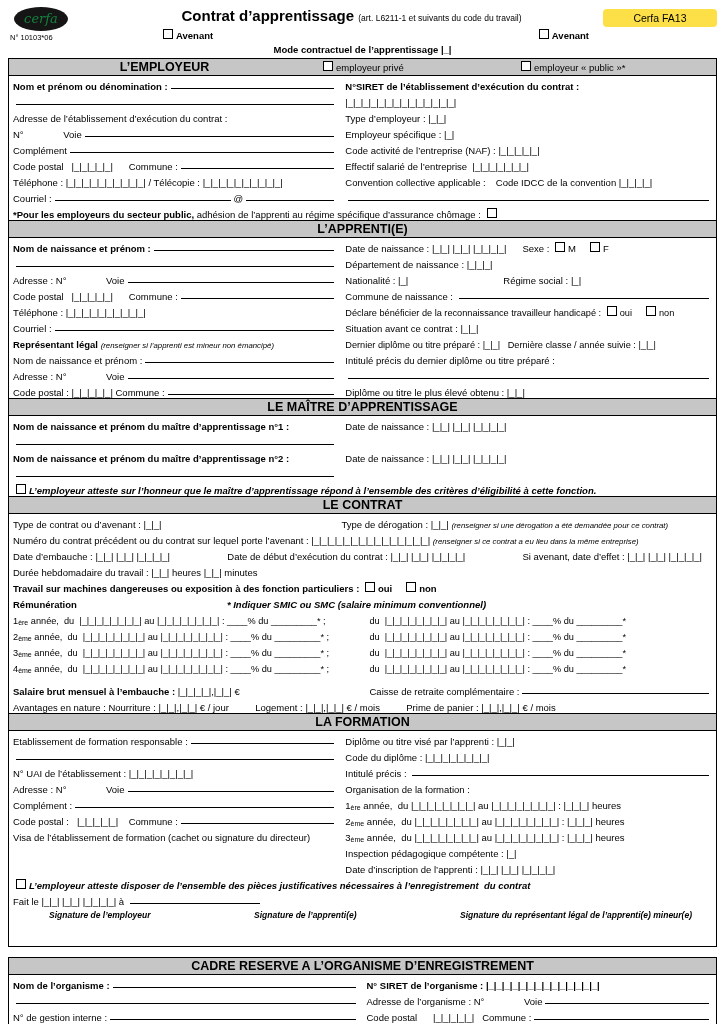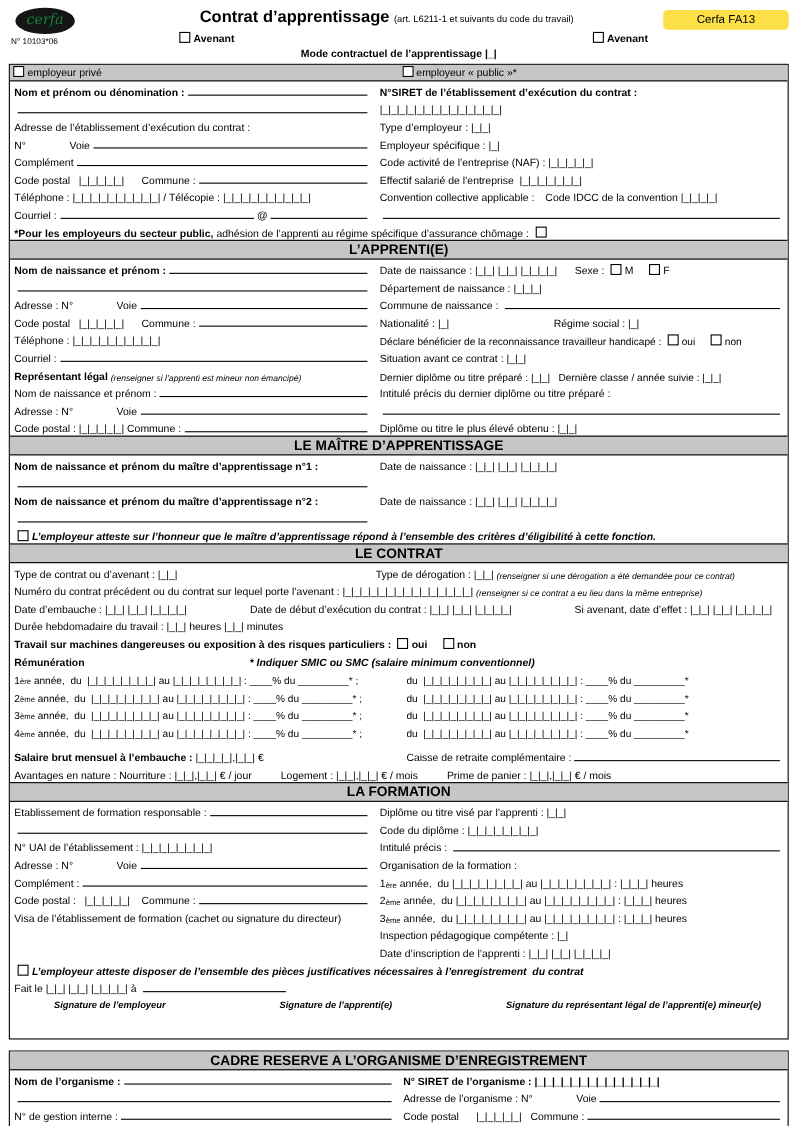--- a/index.html
+++ b/index.html
@@ -87,20 +87,21 @@
     </div>
   </div>
   <div class="mode-line">
     <span class="b">Mode contractuel de l’apprentissage </span><span class="b">|_|</span>
   </div>
 
   <div class="form-main">
 
     <section>
       <div class="sec-bar emp-bar">
+        <span class="emp-title">L’EMPLOYEUR</span>
         <span class="bar-chk"><span class="cb"></span><span>employeur privé</span></span>
         <span class="bar-chk"><span class="cb"></span><span>employeur « public »*</span></span>
       </div>
       <div class="cols">
         <div class="col-l">
           <div class="ln">
               <span class="b">Nom et prénom ou dénomination :</span>
               <span class="fill"></span>
             </div>
           <div class="ln">
@@ -215,26 +216,26 @@
               <span>Sexe : </span>
               <span class="cb"></span>
               <span>M</span>
               <span class="cb ml"></span>
               <span>F</span>
             </div>
           <div class="ln">
               <span>Département de naissance : |_|_|_|</span>
             </div>
           <div class="ln">
-              <span>Commune de naissance : </span>
-              <span class="fill"></span>
-            </div>
-          <div class="ln">
               <span>Nationalité : |_|</span>
               <span class="ml95">Régime social : |_|</span>
+            </div>
+          <div class="ln">
+              <span>Commune de naissance : </span>
+              <span class="fill"></span>
             </div>
           <div class="ln tight">
               <span>Déclare bénéficier de la reconnaissance travailleur handicapé : </span>
               <span class="cb"></span>
               <span>oui</span>
               <span class="cb ml"></span>
               <span>non</span>
             </div>
           <div class="ln">
               <span>Situation avant ce contrat : |_|_|</span>
@@ -302,21 +303,21 @@
         </div>
       <div class="ln spread">
           <span>Date d’embauche : |_|_| |_|_| |_|_|_|_|</span>
           <span>Date de début d’exécution du contrat : |_|_| |_|_| |_|_|_|_|</span>
           <span>Si avenant, date d’effet : |_|_| |_|_| |_|_|_|_|</span>
         </div>
       <div class="ln spread">
           <span>Durée hebdomadaire du travail : |_|_| heures |_|_| minutes</span>
         </div>
       <div class="ln">
-          <span class="b">Travail sur machines dangereuses ou exposition à des risques particuliers : </span>
+          <span class="b">Travail sur machines dangereuses ou exposition à des fonction particuliers : </span>
           <span class="cb"></span>
           <span class="b">oui</span>
           <span class="cb ml"></span>
           <span class="b">non</span>
         </div>
       <div class="ln">
           <span class="b">Rémunération</span>
           <span class="bi smic">* Indiquer SMIC ou SMC (salaire minimum conventionnel)</span>
         </div>
       <div class="ln rem">

